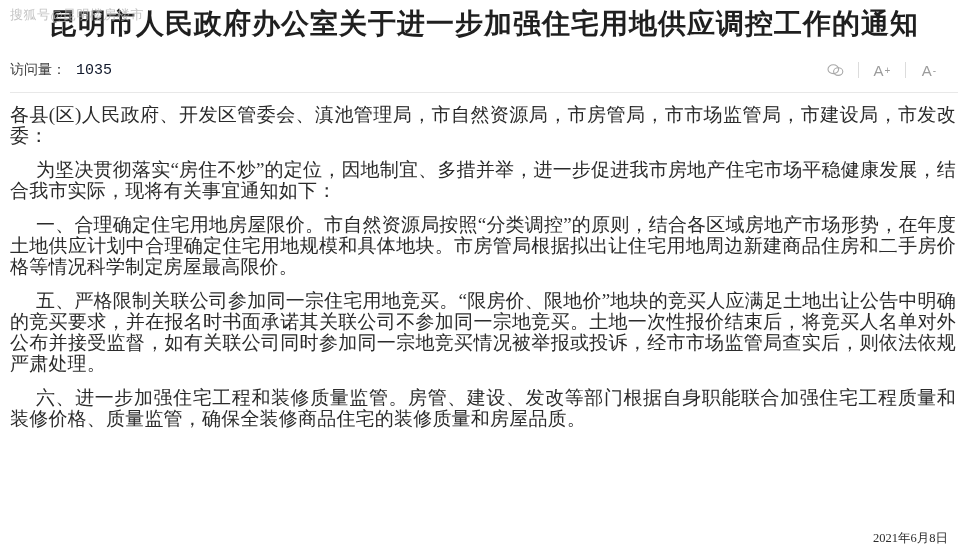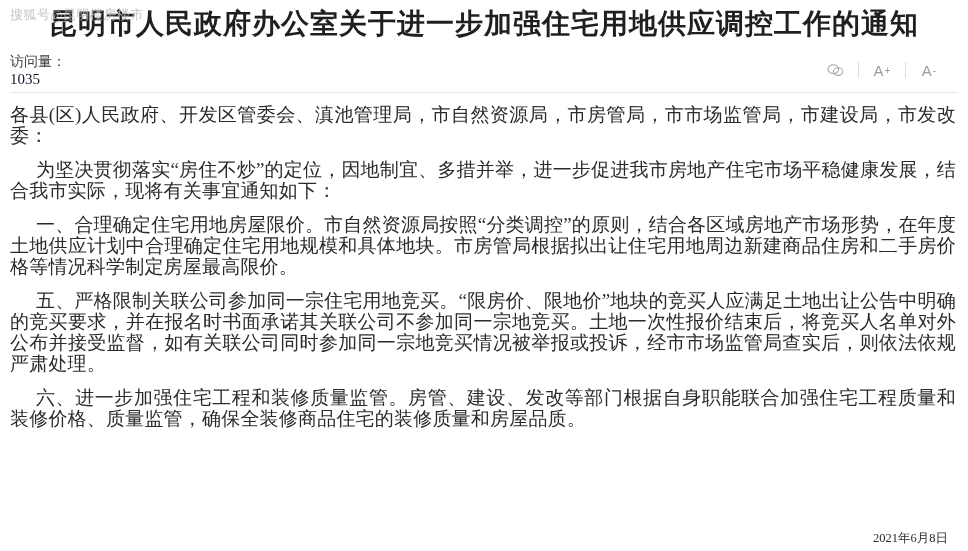--- a/index.html
+++ b/index.html
@@ -65,24 +65,23 @@
     height: 40px;
     box-sizing: border-box;
     padding: 0 22px 0 10px;
     display: flex;
     align-items: center;
     justify-content: space-between;
   }
   .meta-left {
     display: flex;
     align-items: baseline;
-    font-family: Liberation Serif, serif;
+    font-family: Liberation Mono, monospace;
     font-size: 14px;
     color: #3c3c3c;
-    flex-direction: column;
   }
   .meta-left .views-label {
     color: #3c3c3c;
     font-size: 14px;
     margin-right: 10px;
   }
   .meta-left .views-count {
     color: #0f172a;
     font-size: 15px;
   }

